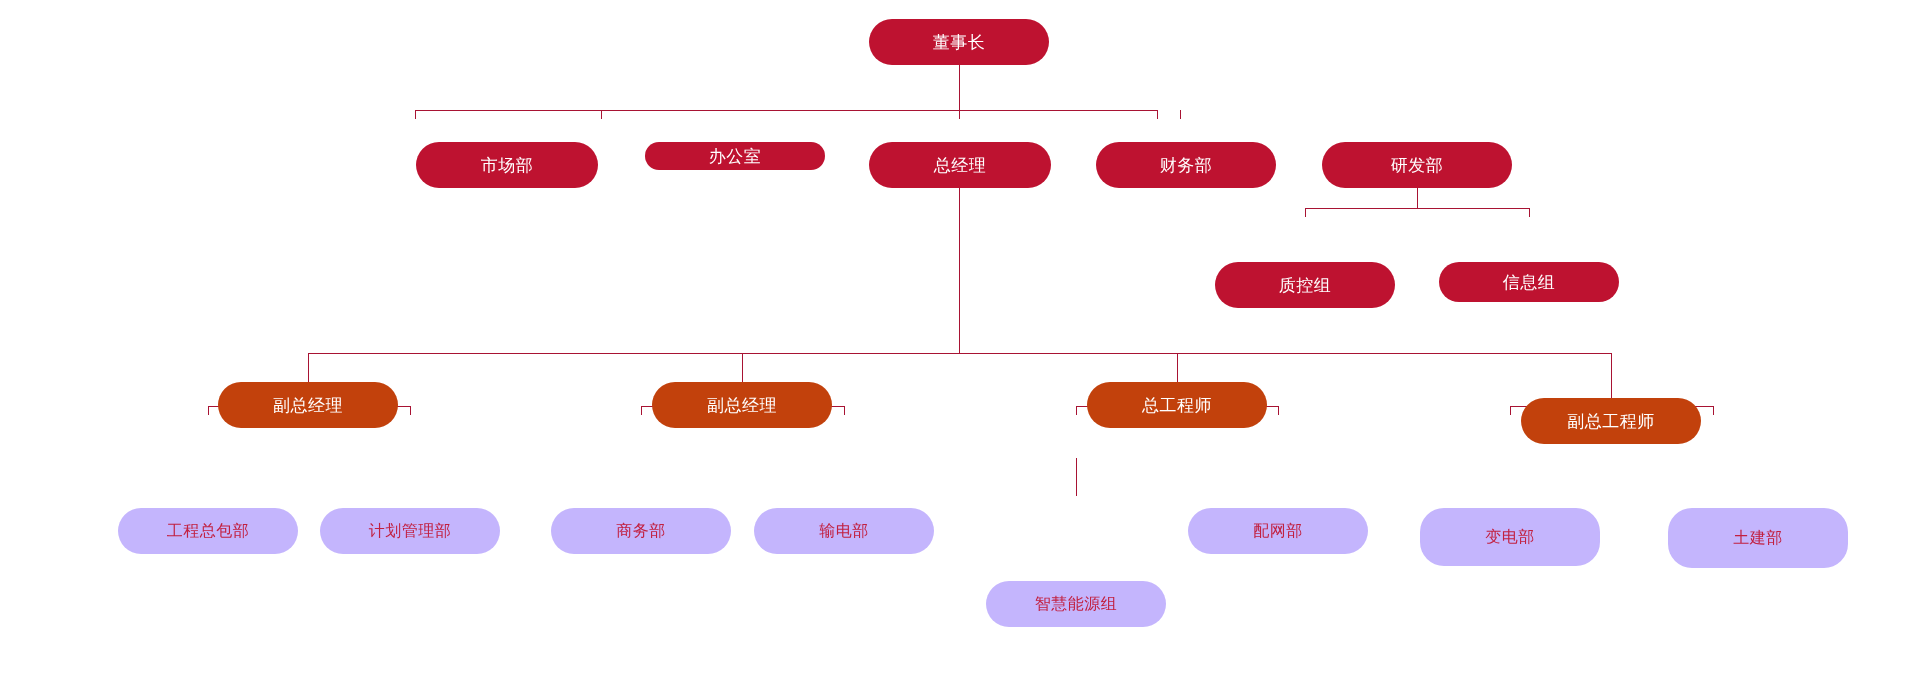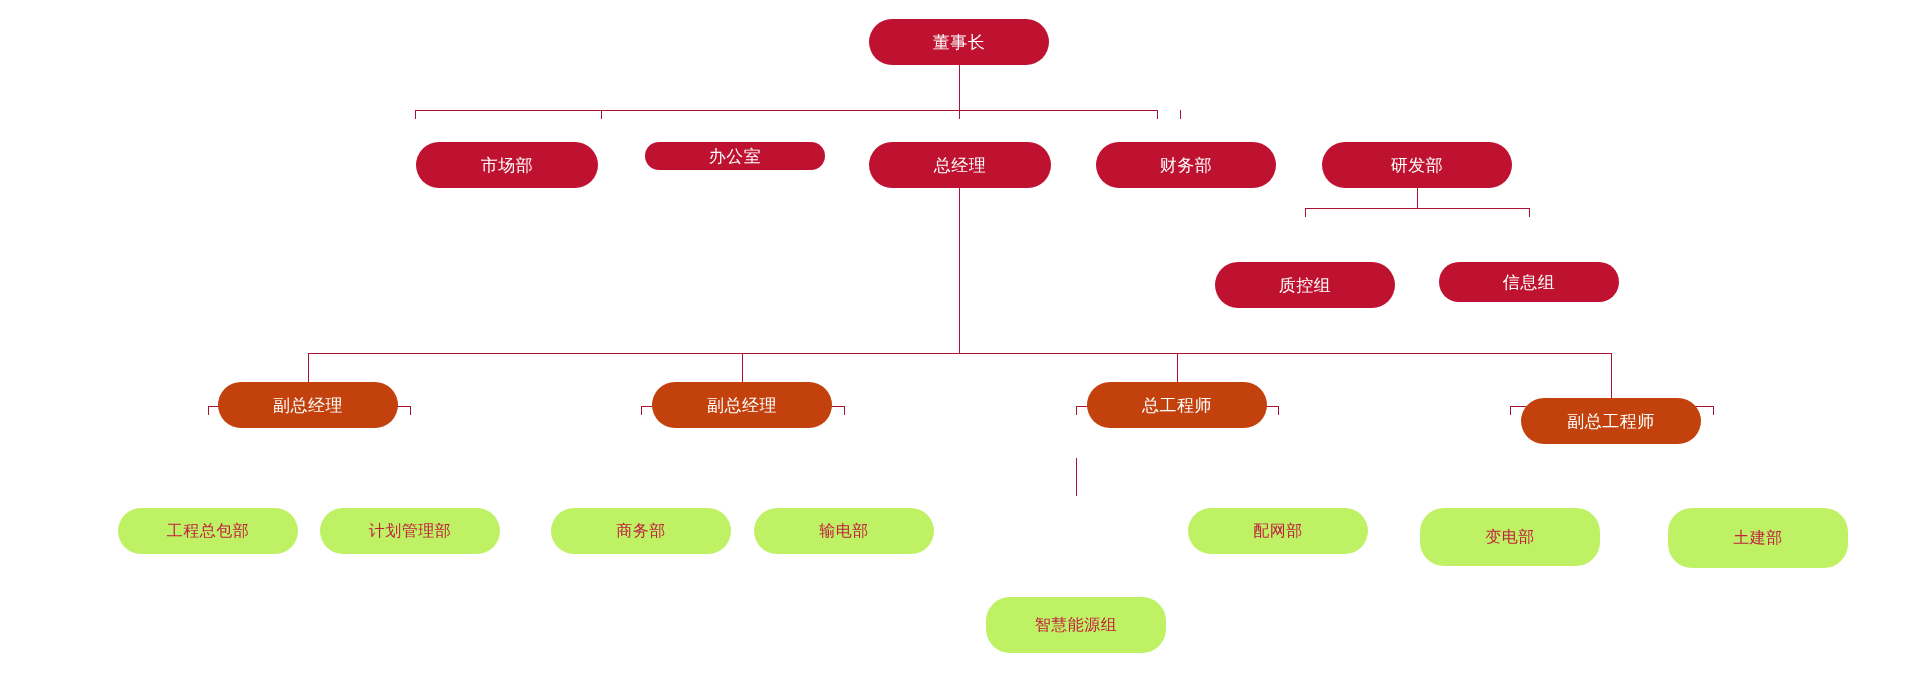--- a/index.html
+++ b/index.html
@@ -32,21 +32,21 @@
     background:#BE1230;
     color:#ffffff;
     font-size:17px;
   }
   .lvl-secondary{
     background:#c2410c;
     color:#ffffff;
     font-size:17px;
   }
   .lvl-leaf{
-    background:#bef264;
+    background:#c4b5fd;
     color:#C22040;
     font-size:16px;
   }
 </style>
 </head>
 <body>
 
 <div id="chart-root">
 
   <div class="edge v" style="left:959px;top:64px;height:46px;"></div>
@@ -147,17 +147,17 @@
   <div class="node lvl-leaf" style="left:1188px;top:508px;width:180px;height:46px;">
     <span class="label">配网部</span>
   </div>
   <div class="node lvl-leaf" style="left:1420px;top:508px;width:180px;height:58px;">
     <span class="label">变电部</span>
   </div>
   <div class="node lvl-leaf" style="left:1668px;top:508px;width:180px;height:60px;">
     <span class="label">土建部</span>
   </div>
 
-  <div class="node lvl-leaf" style="left:986px;top:597px;width:180px;height:56px;">
+  <div class="node lvl-leaf" style="left:986px;top:581px;width:180px;height:46px;">
     <span class="label">智慧能源组</span>
   </div>
 
 </div>
 
 </body></html>

